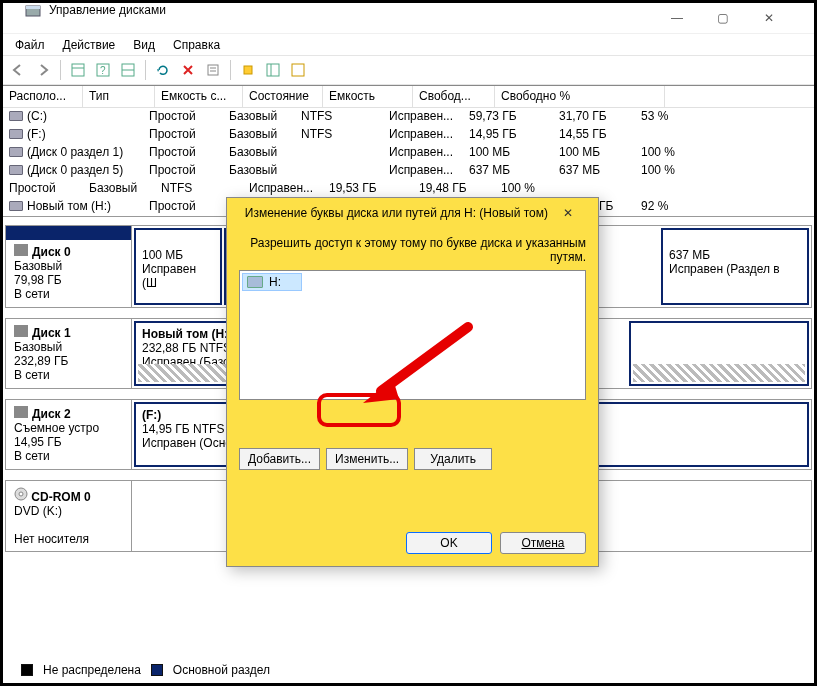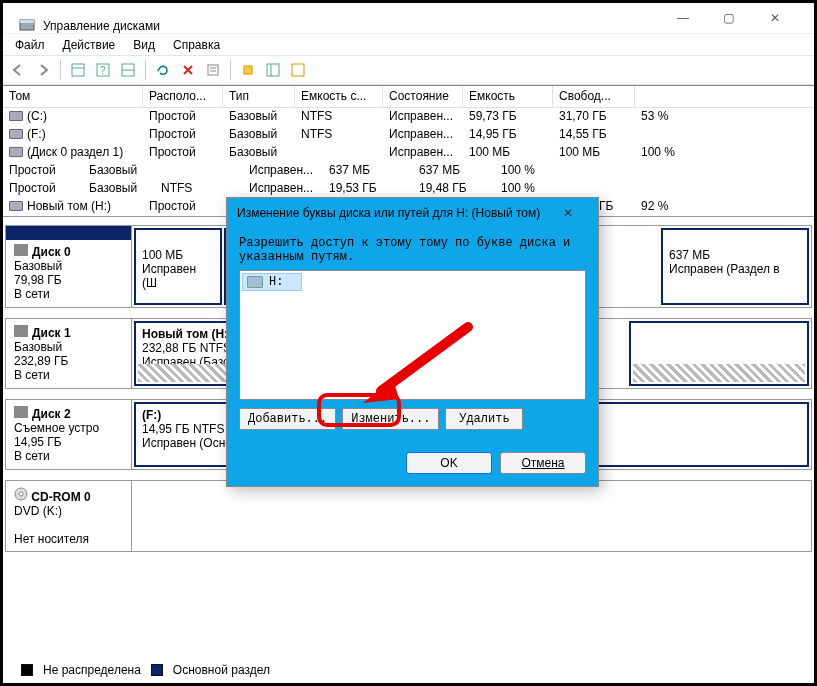--- a/index.html
+++ b/index.html
@@ -1,19 +1,19 @@
 <!DOCTYPE html>
 <html><head>
 <meta charset="utf-8">
 <style>
   * { box-sizing: border-box; }
   html, body { margin: 0; padding: 0; }
   body { font-family: "Segoe UI", Tahoma, sans-serif; font-size: 12px; color: #000; background: #fff; }
   .outer { width: 817px; height: 686px; border: 3px solid #000; position: relative; background: #fff; }
-  .titlebar { height: 30px; display: flex; align-items: flex-end; padding: 0 16px; background: #fff; }
+  .titlebar { height: 30px; display: flex; align-items: flex-start; padding: 0 22px; background: #fff; }
   .titlebar .icon-sm { width: 16px; height: 16px; margin-right: 8px; display:inline-flex; align-items:center; justify-content:center; }
   .titlebar .title { flex: 1; font-size: 12px; }
   .winctrl { width: 46px; height: 30px; display: flex; align-items: center; justify-content: center; color: #555; }
   .menubar { height: 22px; display: flex; align-items: center; padding: 0 4px; gap: 2px; border-top:1px solid #f0f0f0; }
   .menubar span { padding: 2px 8px; }
   .toolbar { height: 30px; display: flex; align-items: center; padding: 0 4px; gap: 3px; border-top:1px solid #e5e5e5; border-bottom:1px solid #e5e5e5; }
   .toolbar .tbtn { width:22px; height:22px; display:flex; align-items:center; justify-content:center; border:1px solid transparent; }
   .toolbar .sep { width:1px; height:20px; background:#ccc; margin:0 3px; }
   .grid { border-top:1px solid #888; }
   .grid-header { display:flex; background:#fff; border-bottom:1px solid #e0e0e0; height:22px; }
@@ -30,31 +30,31 @@
   .disk-label .dicon { display:inline-block; width:14px; height:12px; background:#888; margin-right:4px; }
   .disk-label b { font-weight:600; }
   .disk-parts { flex:1; display:flex; padding:2px; gap:2px; }
   .part { border:2px solid #0a246a; padding:4px 6px; font-size:12px; overflow:hidden; background:#fff; position:relative; }
   .part.hatched::after { content:""; position:absolute; left:2px; right:2px; bottom:2px; height:18px;
     background:repeating-linear-gradient(45deg,#bbb 0 3px,#fff 3px 6px); z-index:0; }
   .part .pname { font-weight:600; }
   .legend { position:absolute; left:18px; bottom:6px; display:flex; align-items:center; gap:10px; font-size:12px; }
   .legend .sw { width:12px; height:12px; display:inline-block; border:1px solid #111; }
   
-  .dialog { position:absolute; left:223px; top:194px; width:373px; background:#0ea5e9; border:1px solid #888; box-shadow:4px 4px 14px rgba(0,0,0,0.25); z-index:10; }
+  .dialog { position:absolute; left:223px; top:194px; width:373px; background:#fde047; border:1px solid #888; box-shadow:4px 4px 14px rgba(0,0,0,0.25); z-index:10;text-align:right; }
   .dlg-title { height:30px; display:flex; align-items:center; padding:0 10px; font-size:12px; }
   .dlg-title .dtxt { flex:1; }
   .dlg-title .xbtn { width:40px; height:30px; display:flex; align-items:center; justify-content:center; color:#333; }
-  .dlg-body { padding:6px 12px 12px 12px;font-family:Liberation Mono, monospace; }
+  .dlg-body { padding:6px 12px 12px 12px; }
   .dlg-msg { margin:2px 0 6px 0; }
   .listbox { border:1px solid #888; height:130px; background:#fff; padding:2px; }
   .list-item { display:flex; align-items:center; gap:6px; background:#cce8ff; border:1px solid #99c9ff; padding:1px 4px; width:60px; }
   .drive-mini { width:16px; height:12px; background:#a7bcd9; border:1px solid #6a8; border-radius:1px; }
   .dlg-row { margin-top:8px; display:flex; gap:6px; }
-  .wbtn { min-width:78px; height:22px; border:1px solid #888; background:#f3f3f3; font-size:12px; display:inline-flex; align-items:center; justify-content:center; padding:0 8px; }
+  .wbtn { min-width:78px; height:22px; border:1px solid #888; background:#f3f3f3; font-size:12px; display:inline-flex; align-items:center; justify-content:center; padding:0 8px;margin-top:40px; }
   .dlg-foot { display:flex; gap:8px; justify-content:flex-end; padding:10px 12px 12px 12px; }
   .wbtn.primary { min-width:86px; border:1px solid #0a6cff; border-radius:3px; }
   .wbtn.sec { min-width:86px; border-radius:3px;text-decoration:underline; }
   .highlight-box { position:absolute; border:4px solid #e60000; border-radius:10px; pointer-events:none; z-index:20; }
   .arrow { position:absolute; z-index:21; pointer-events:none; }
   .icon-disk-svg { display:inline-block; }
 </style>
 </head>
 <body>
 
@@ -143,27 +143,27 @@
       </span>
     <span class="tbtn">
         <svg width="14" height="14">
           <rect x="1" y="1" width="12" height="12" fill="none" stroke="#c90"></rect>
         </svg>
       </span>
   </div>
 
   <div class="grid">
     <div class="grid-header" id="ghdr">
-        <div class="col cw0">Том</div>
         <div class="col cw1">Располо...</div>
         <div class="col cw2">Тип</div>
         <div class="col cw3">Емкость с...</div>
         <div class="col cw4">Состояние</div>
         <div class="col cw5">Емкость</div>
         <div class="col cw6">Свобод...</div>
+        <div class="col cw7">Свободно %</div>
       </div>
     <div class="grid-body" id="gbody">
         <div class="row">
           <div class="cell cw0"><span class="vol-icon"></span>(C:)</div>
           <div class="cell cw1">Простой</div>
           <div class="cell cw2">Базовый</div>
           <div class="cell cw3">NTFS</div>
           <div class="cell cw4">Исправен...</div>
           <div class="cell cw5">59,73 ГБ</div>
           <div class="cell cw6">31,70 ГБ</div>
@@ -182,20 +182,21 @@
           <div class="cell cw0"><span class="vol-icon"></span>(Диск 0 раздел 1)</div>
           <div class="cell cw1">Простой</div>
           <div class="cell cw2">Базовый</div>
           <div class="cell cw3"></div>
           <div class="cell cw4">Исправен...</div>
           <div class="cell cw5">100 МБ</div>
           <div class="cell cw6">100 МБ</div>
           <div class="cell cw7">100 %</div>
         </div>
         <div class="row">
+          <div class="cell cw0"><span class="vol-icon"></span>(Диск 0 раздел 5)</div>
           <div class="cell cw1">Простой</div>
           <div class="cell cw2">Базовый</div>
           <div class="cell cw3"></div>
           <div class="cell cw4">Исправен...</div>
           <div class="cell cw5">637 МБ</div>
           <div class="cell cw6">637 МБ</div>
           <div class="cell cw7">100 %</div>
         </div>
         <div class="row">
           <div class="cell cw1">Простой</div>

